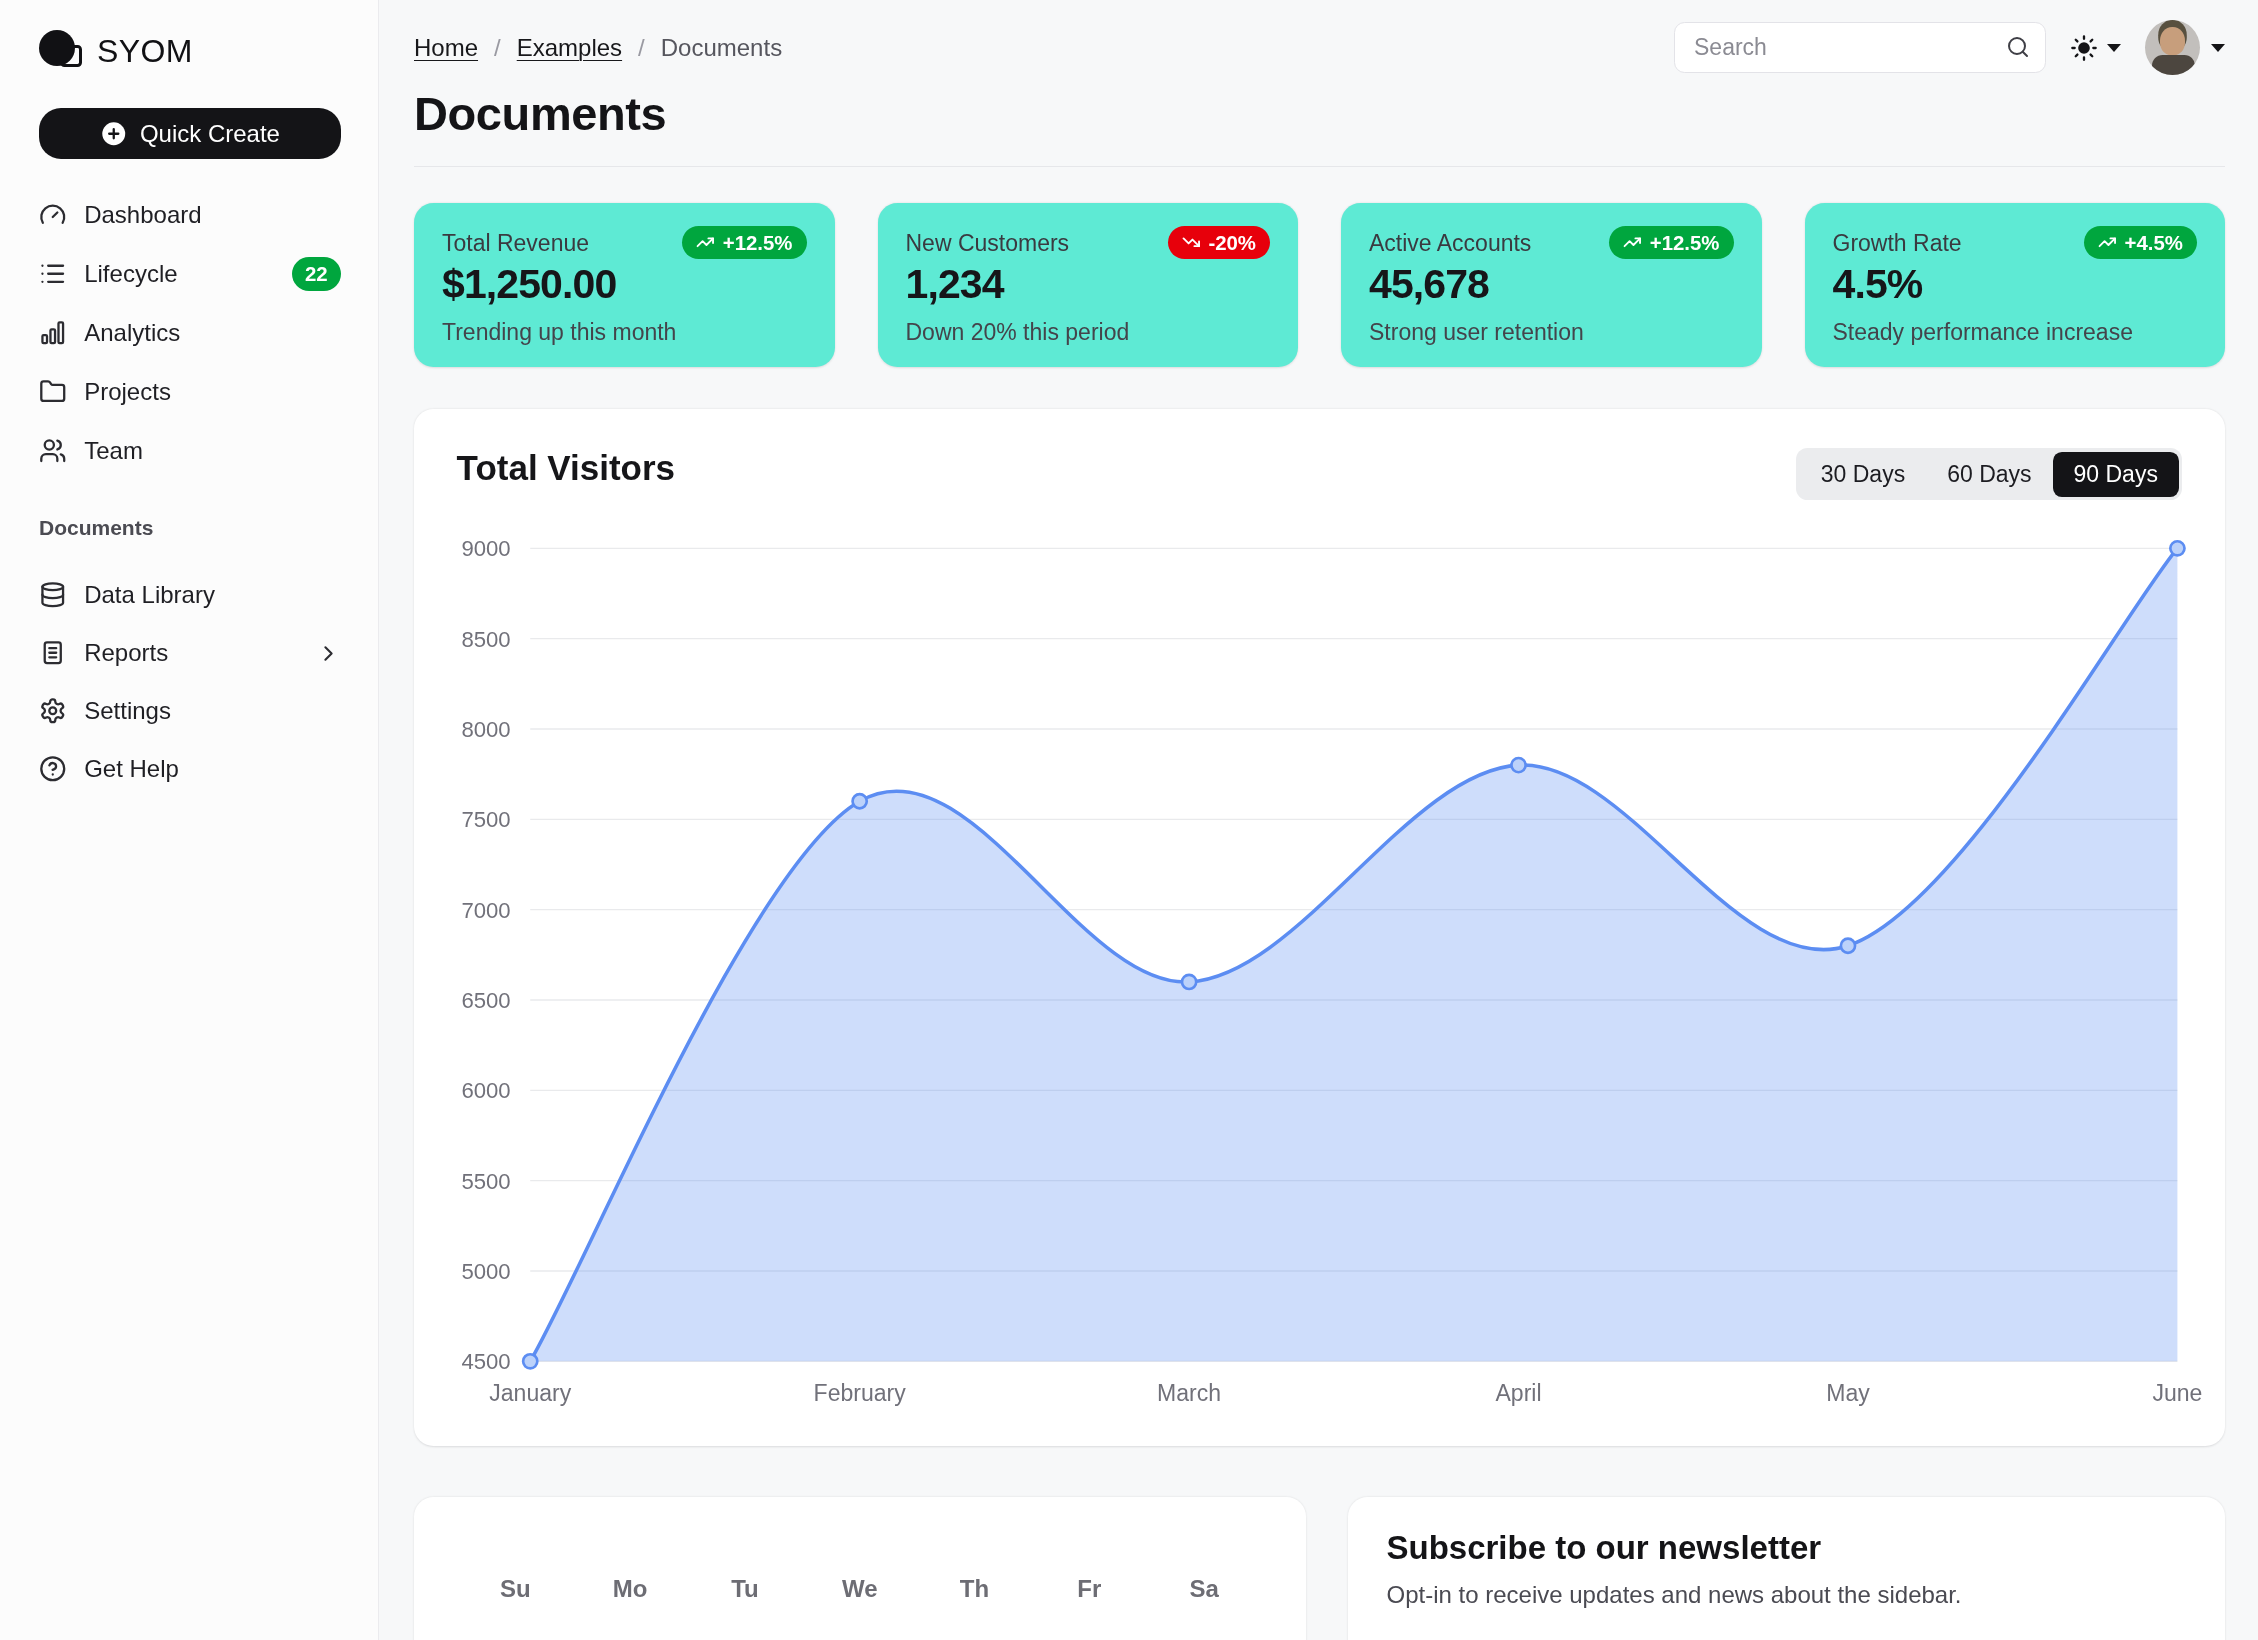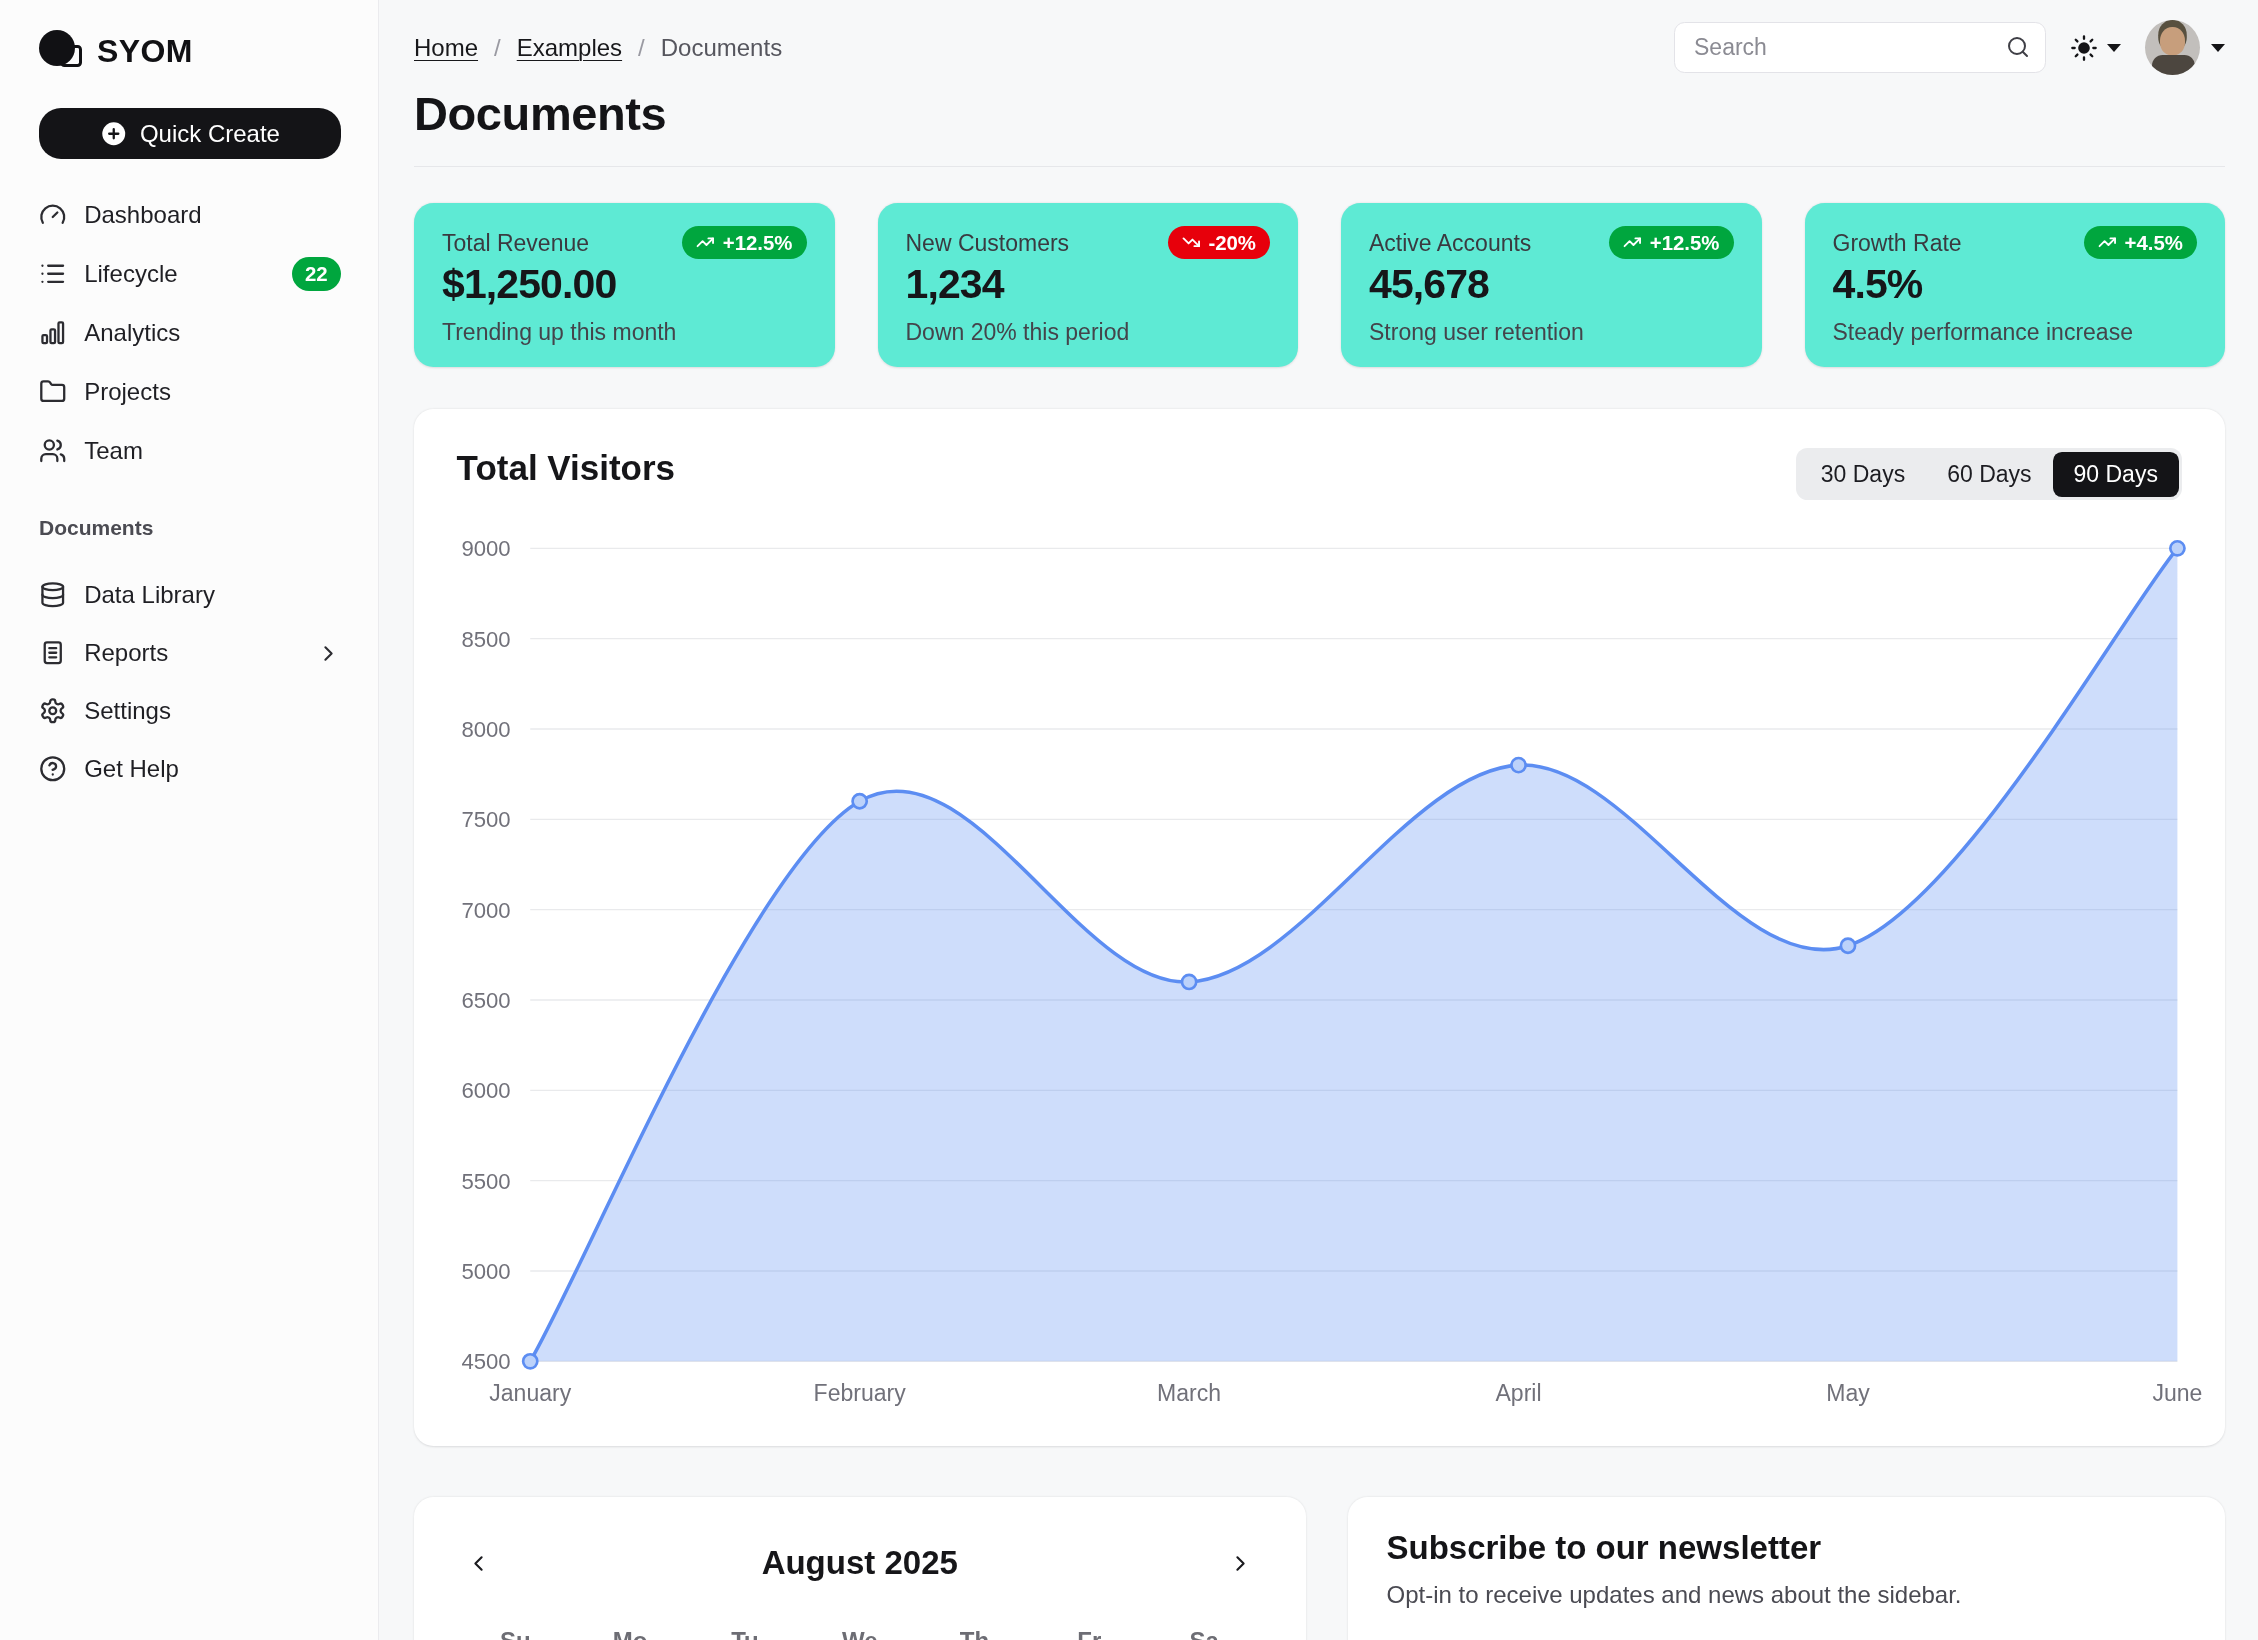--- a/index.html
+++ b/index.html
@@ -15,21 +15,21 @@
     position:absolute; left:0; top:0; width:379px; height:1640px;
     background:#fcfcfc; border-right:0.9px solid #ebebee;
     padding:30px 37px 0 39px;
   }
   .logo-row{ display:flex; align-items:center; gap:14px; }
   .logo-mark{ position:relative; width:44px; height:43px; }
   .logo-square{ position:absolute; left:21px; top:15px; width:22px; height:22px;
     border:3.5px solid #111114; border-radius:4.4px; }
   .logo-circle{ position:absolute; left:0; top:0; width:36px; height:36px;
     border-radius:50%; background:#111114; }
-  .logo-text{ font-size:32px; font-weight:700; letter-spacing:0.4px; color:#111114; }
+  .logo-text{ font-size:32px; font-weight:400; letter-spacing:0.4px; color:#111114; }
   .quick-create{
     margin-top:35px; width:302px; height:51px; background:#141417; color:#fff;
     border:none; border-radius:22px; font-size:24px; font-weight:500;
     display:flex; align-items:center; justify-content:center; gap:12.4px;
     font-family:inherit; cursor:pointer;
   }
   .nav{ margin-top:26.6px; }
   .nav-item{
     height:59px; display:flex; align-items:center; gap:17.7px;
     font-size:24px; font-weight:500; color:#1f1f24; border-radius:10.6px; cursor:pointer;
@@ -371,33 +371,20 @@
           <circle cx="838.2" cy="505.06666666666666" r="8" fill="#bcd2fa" stroke="#5c8df2" stroke-width="3"></circle>
           <circle cx="1209.8" cy="260.5333333333333" r="8" fill="#bcd2fa" stroke="#5c8df2" stroke-width="3"></circle>
           <circle cx="1581.4" cy="464.3111111111111" r="8" fill="#bcd2fa" stroke="#5c8df2" stroke-width="3"></circle>
           <circle cx="1953" cy="16" r="8" fill="#bcd2fa" stroke="#5c8df2" stroke-width="3"></circle>
         </svg>
     </div>
   </section>
 
   <section class="bottom-row">
     <div class="cal-card">
-      <div class="cal-head">
-        <button class="cal-nav-btn">
-          <svg class="ic" width="25" height="25" viewBox="0 0 24 24" fill="none" stroke="currentColor" stroke-width="2" stroke-linecap="round" stroke-linejoin="round">
-              <path d="m15 18-6-6 6-6"></path>
-            </svg>
-        </button>
-        <span class="cal-title">August 2025</span>
-        <button class="cal-nav-btn">
-          <svg class="ic" width="25" height="25" viewBox="0 0 24 24" fill="none" stroke="currentColor" stroke-width="2" stroke-linecap="round" stroke-linejoin="round">
-              <path d="m9 18 6-6-6-6"></path>
-            </svg>
-        </button>
-      </div>
       <div class="cal-week">
         <span>Su</span>
           <span>Mo</span>
         <span>Tu</span>
           <span>We</span>
         <span>Th</span>
           <span>Fr</span>
         <span>Sa</span>
       </div>
 

